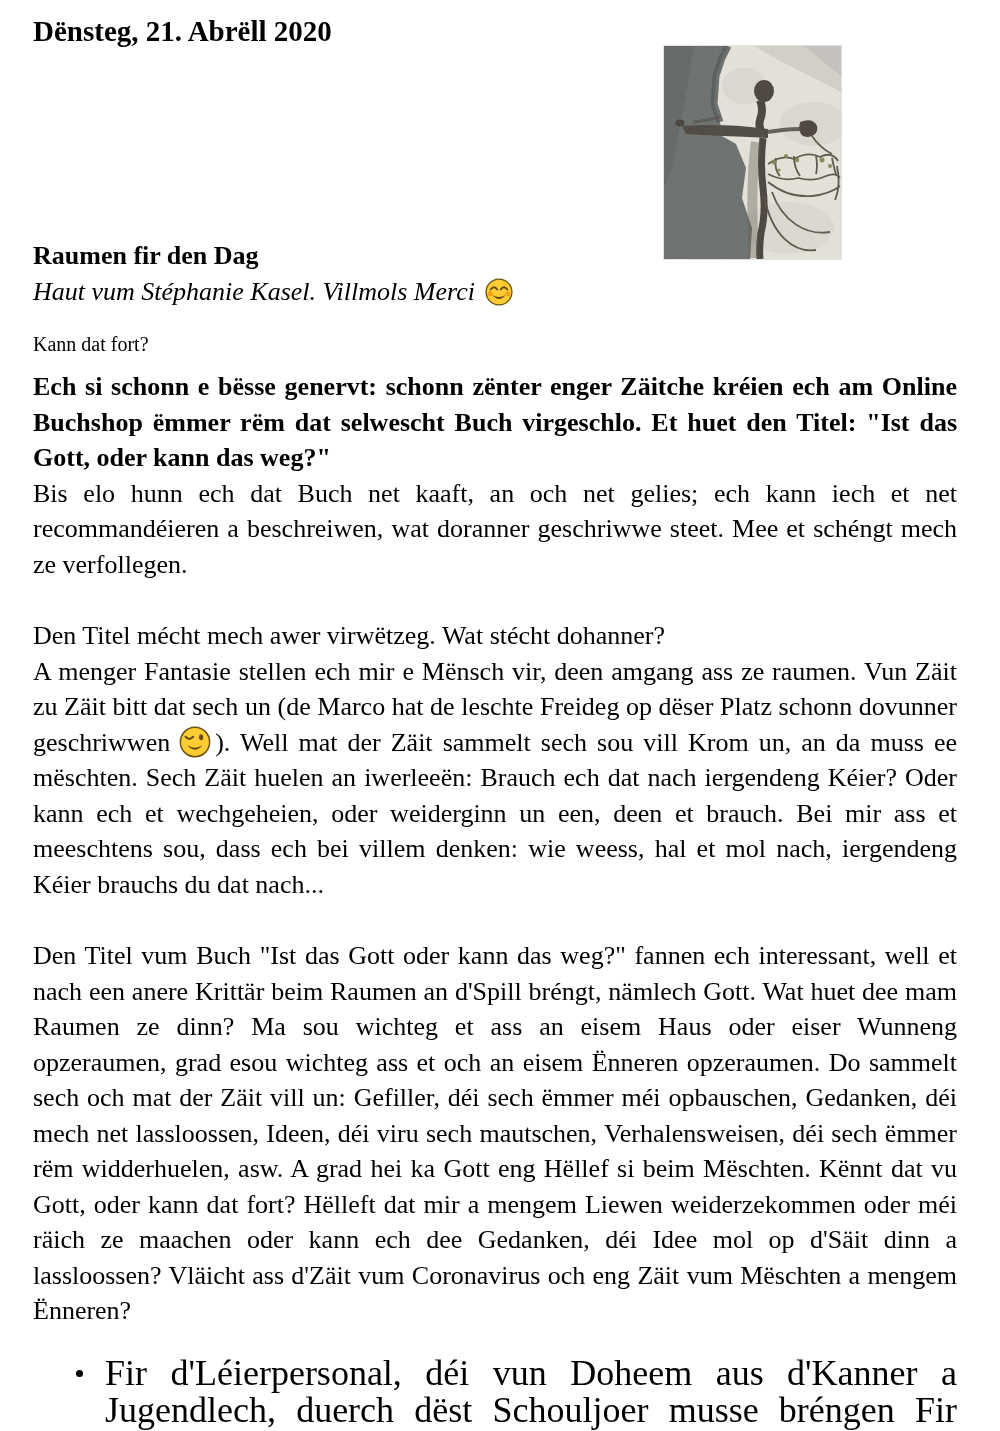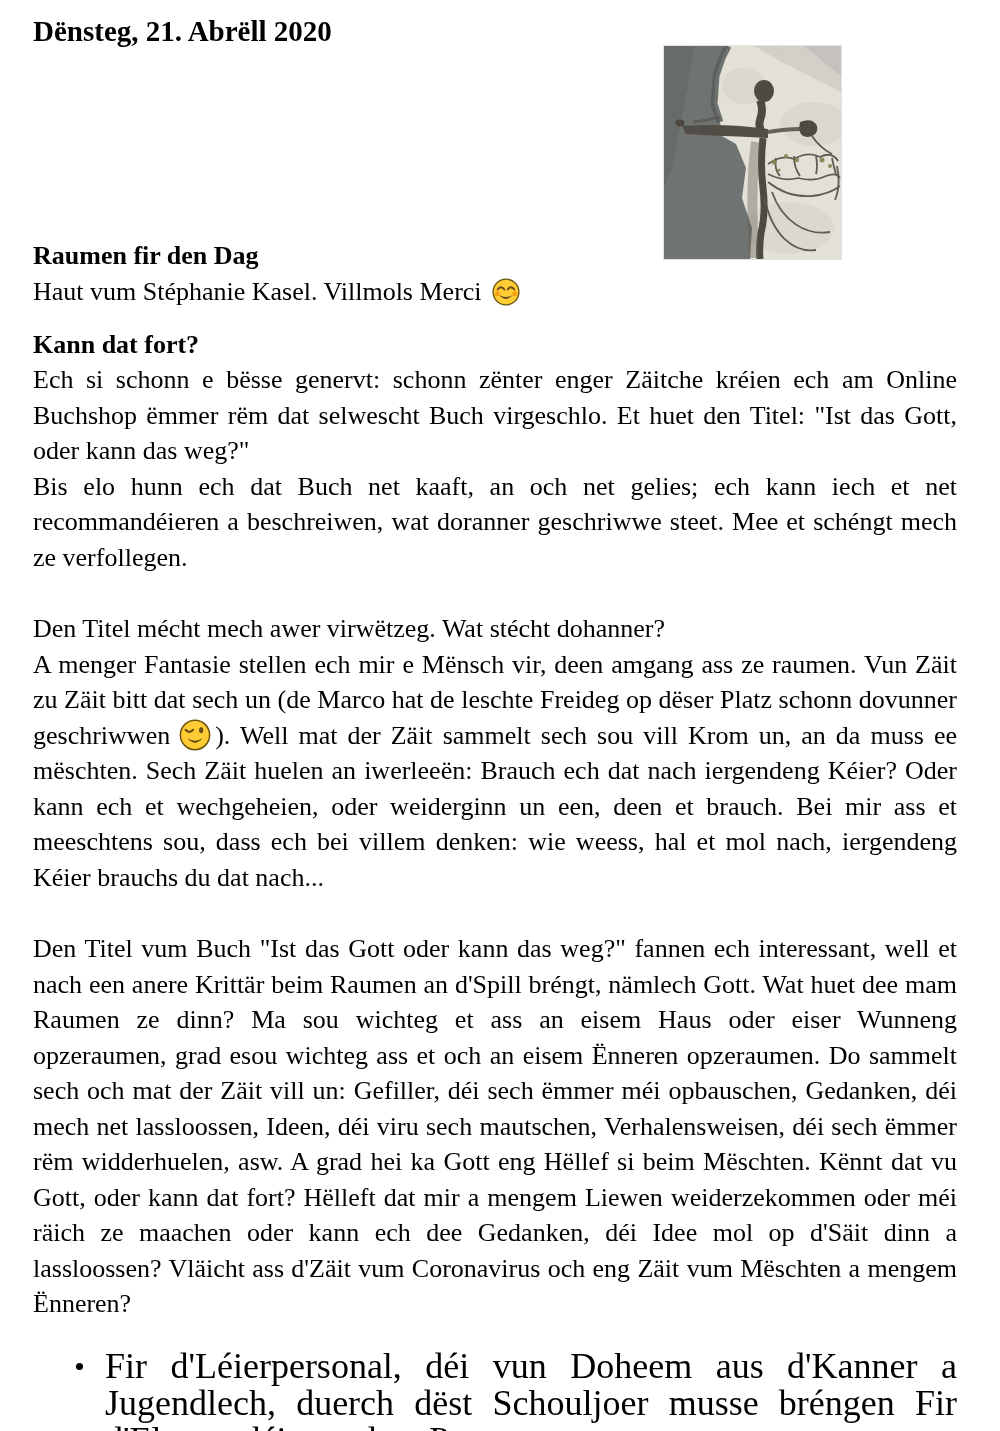--- a/index.html
+++ b/index.html
@@ -15,29 +15,29 @@
   }
   h1.date{
     font-size:29px;line-height:34px;margin:0;font-weight:bold;
   }
   svg.photo{
     position:absolute;left:663px;top:45px;width:177px;height:213px;
     border:1px solid #e2e2e0;
   }
   .impuls{margin-top:190px;}
   .impuls-title{font-size:26px;font-weight:bold;line-height:35px;margin:0;}
-  .byline{font-size:26px;line-height:38px;margin:0;}
+  .byline{font-size:26px;font-style:italic;line-height:38px;margin:0;}
   .byline .emoji{margin-left:9px;}
-  .question{font-size:26px;font-weight:bold;line-height:35px;margin:16px 0 0 0;}
+  .question{font-size:20px;font-weight:normal;line-height:35px;margin:16px 0 7px 0;}
   .body-text p{
     font-size:26px;line-height:35.5px;margin:0;
     text-align:justify;
   }
   .body-text p.gap{margin-top:36px;}
-  .p1{margin-top:17px;}
+  .p1{margin-top:17px;font-weight:bold;}
   .emoji{display:inline-block;vertical-align:-7px;}
   .e-smile{width:30px;height:30px;}
   .e-wink{width:34px;height:34px;vertical-align:-8px;margin:0 3px 0 8px;}
   h2.fuerbitten{
     font-size:27px;line-height:35px;font-weight:bold;margin:30px 0 0 0;
   }
   h2.fuerbitten em{font-style:italic;}
   ul.petitions{
     list-style:none;margin:26px 0 0 0;padding:0;
   }

